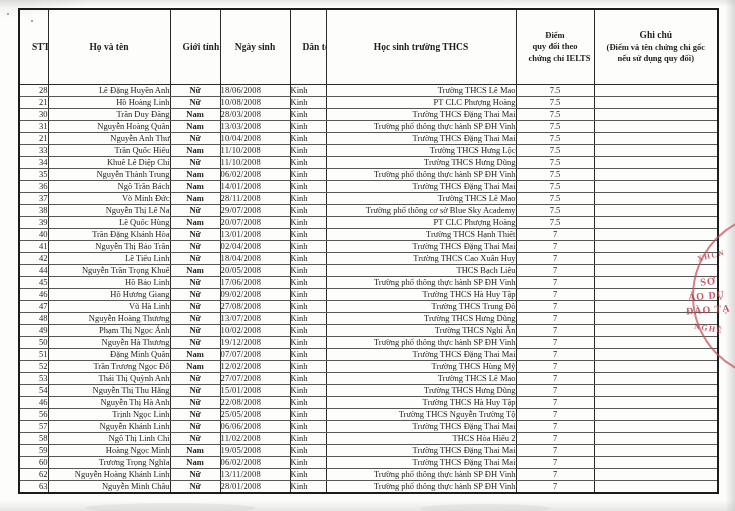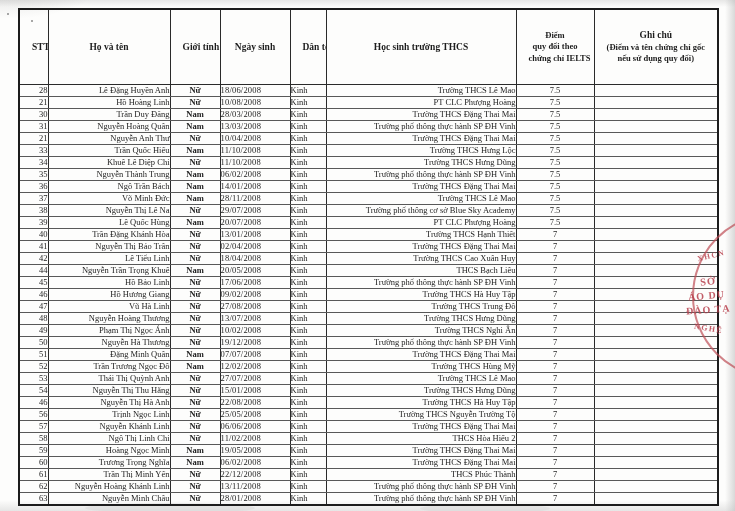--- a/index.html
+++ b/index.html
@@ -426,30 +426,20 @@
           <td class="c-stt">60</td>
           <td class="c-name">Trương Trọng Nghĩa</td>
           <td class="c-gender">Nam</td>
           <td class="c-dob">06/02/2008</td>
           <td class="c-ethnic">Kinh</td>
           <td class="c-school">Trường THCS Đặng Thai Mai</td>
           <td class="c-score">7</td>
           <td class="c-note"></td>
         </tr>
         <tr>
-          <td class="c-stt">61</td>
-          <td class="c-name">Trần Thị Minh Yến</td>
-          <td class="c-gender">Nữ</td>
-          <td class="c-dob">22/12/2008</td>
-          <td class="c-ethnic">Kinh</td>
-          <td class="c-school">THCS Phúc Thành</td>
-          <td class="c-score">7</td>
-          <td class="c-note"></td>
-        </tr>
-        <tr>
           <td class="c-stt">62</td>
           <td class="c-name">Nguyễn Hoàng Khánh Linh</td>
           <td class="c-gender">Nữ</td>
           <td class="c-dob">13/11/2008</td>
           <td class="c-ethnic">Kinh</td>
           <td class="c-school">Trường phổ thông thực hành SP ĐH Vinh</td>
           <td class="c-score">7</td>
           <td class="c-note"></td>
         </tr>
         <tr>

